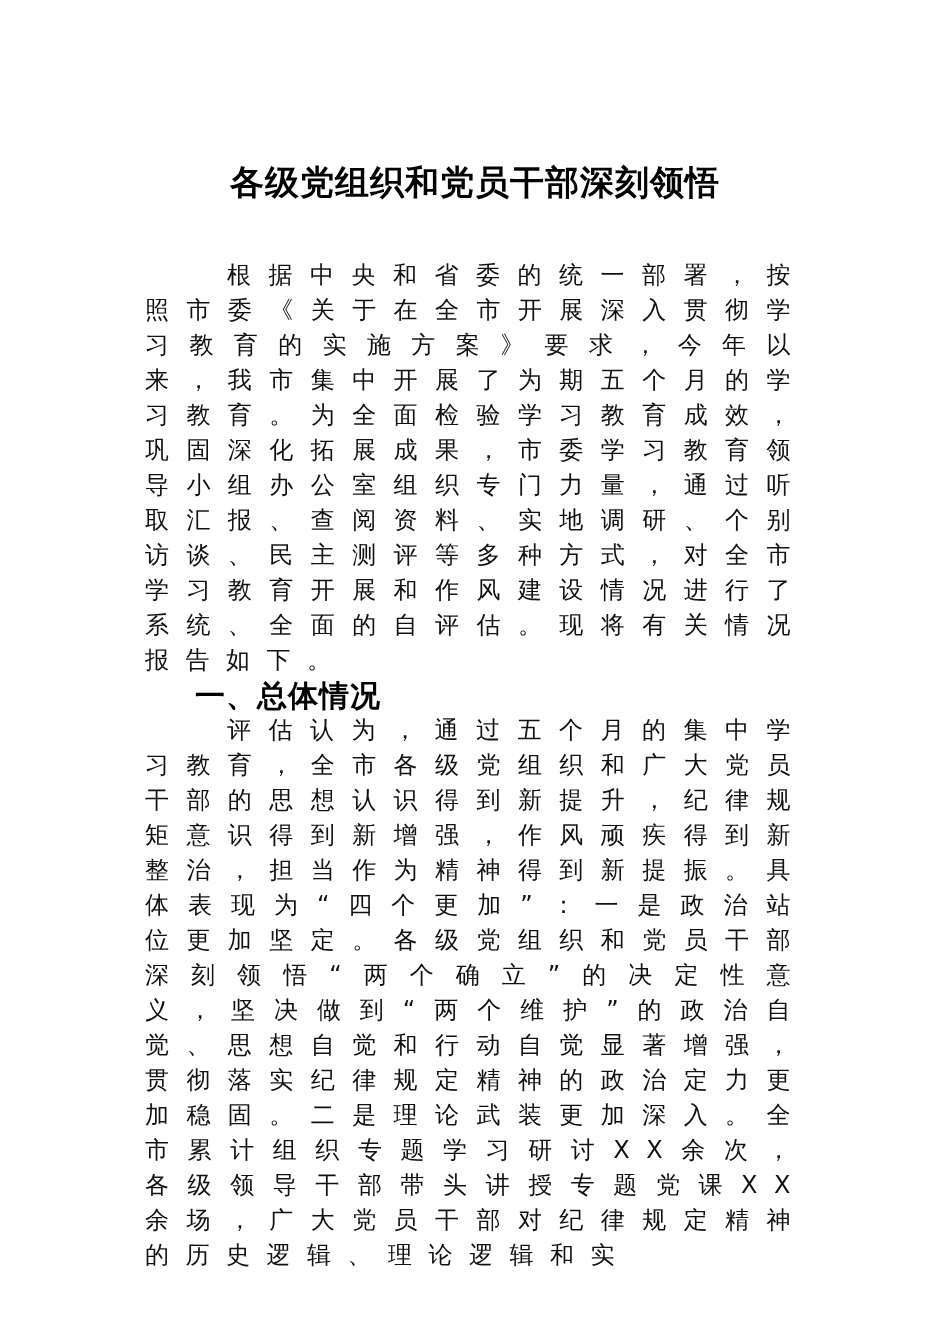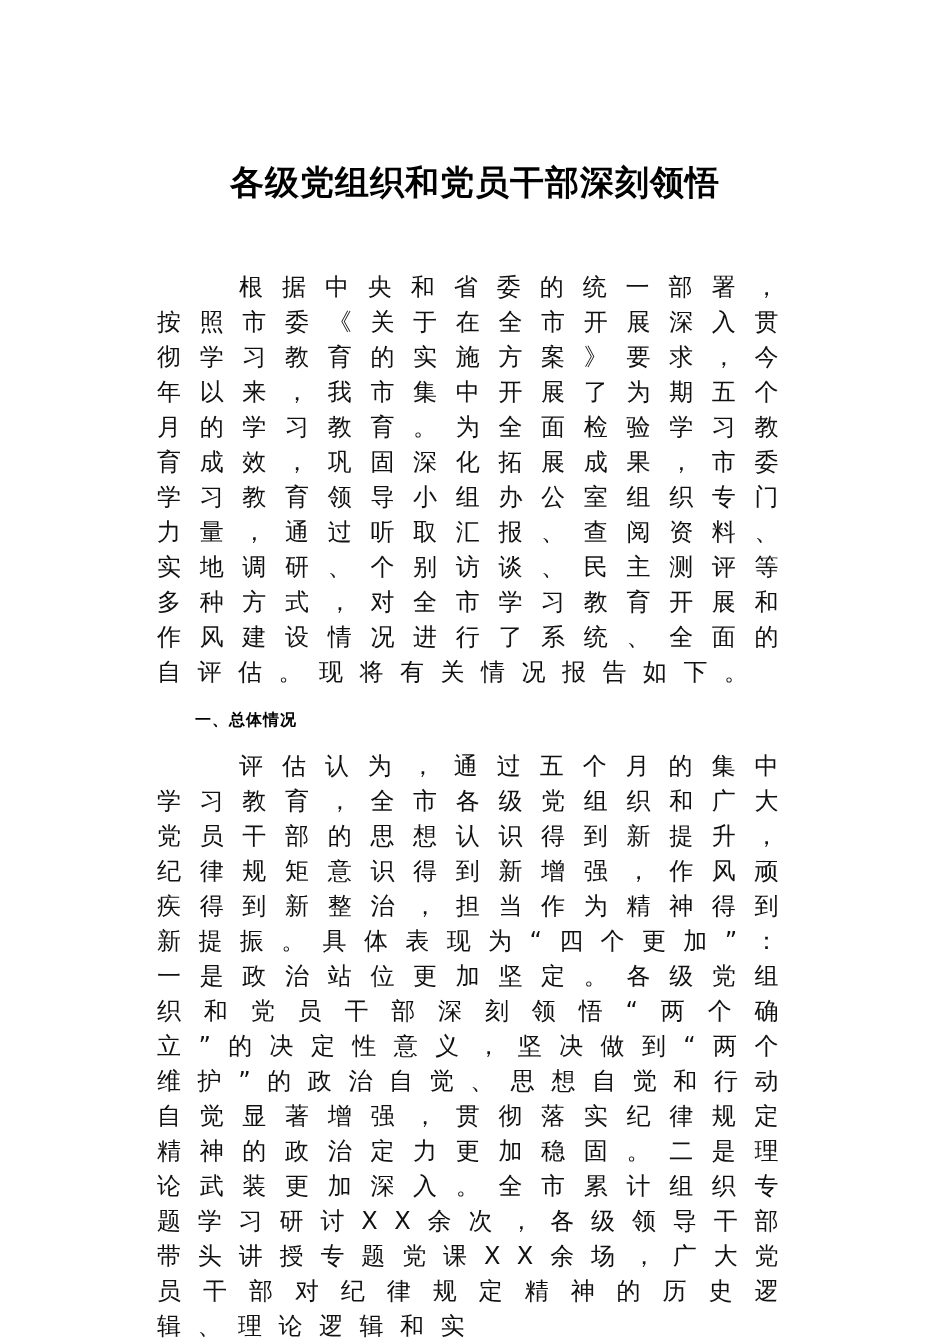--- a/index.html
+++ b/index.html
@@ -9,23 +9,23 @@
     position: absolute; left: 0; top: 160px; width: 950px; text-align: center;
     font-family: "DejaVu Serif", "Liberation Serif", serif;
     font-weight: bold; font-size: 34px; color: #000; letter-spacing: 1px;
   }
   .body {
     position: absolute; left: 145px; top: 258px; width: 662px;
     font-family: "DejaVu Sans", "Liberation Sans", sans-serif;
     font-size: 24px; line-height: 35px; color: #111;
     letter-spacing: 16.5px; text-align: justify;
   }
-  .body p { margin: 12px; text-indent: 82px; }
+  .body p { margin: 0; text-indent: 82px; }
   .body h2 {
-    margin: 0; font-size: 16px; line-height: 35px; font-weight: bold;
+    margin: 0; font-size: 30px; line-height: 35px; font-weight: bold;
     text-indent: 50px; letter-spacing: 1px;
     font-family: "DejaVu Sans", "Liberation Sans", sans-serif; color: #000;
   }
 </style>
 </head>
 <body>
 
 <div class="page">
   <div class="title">各级党组织和党员干部深刻领悟</div>
   <div class="body">

